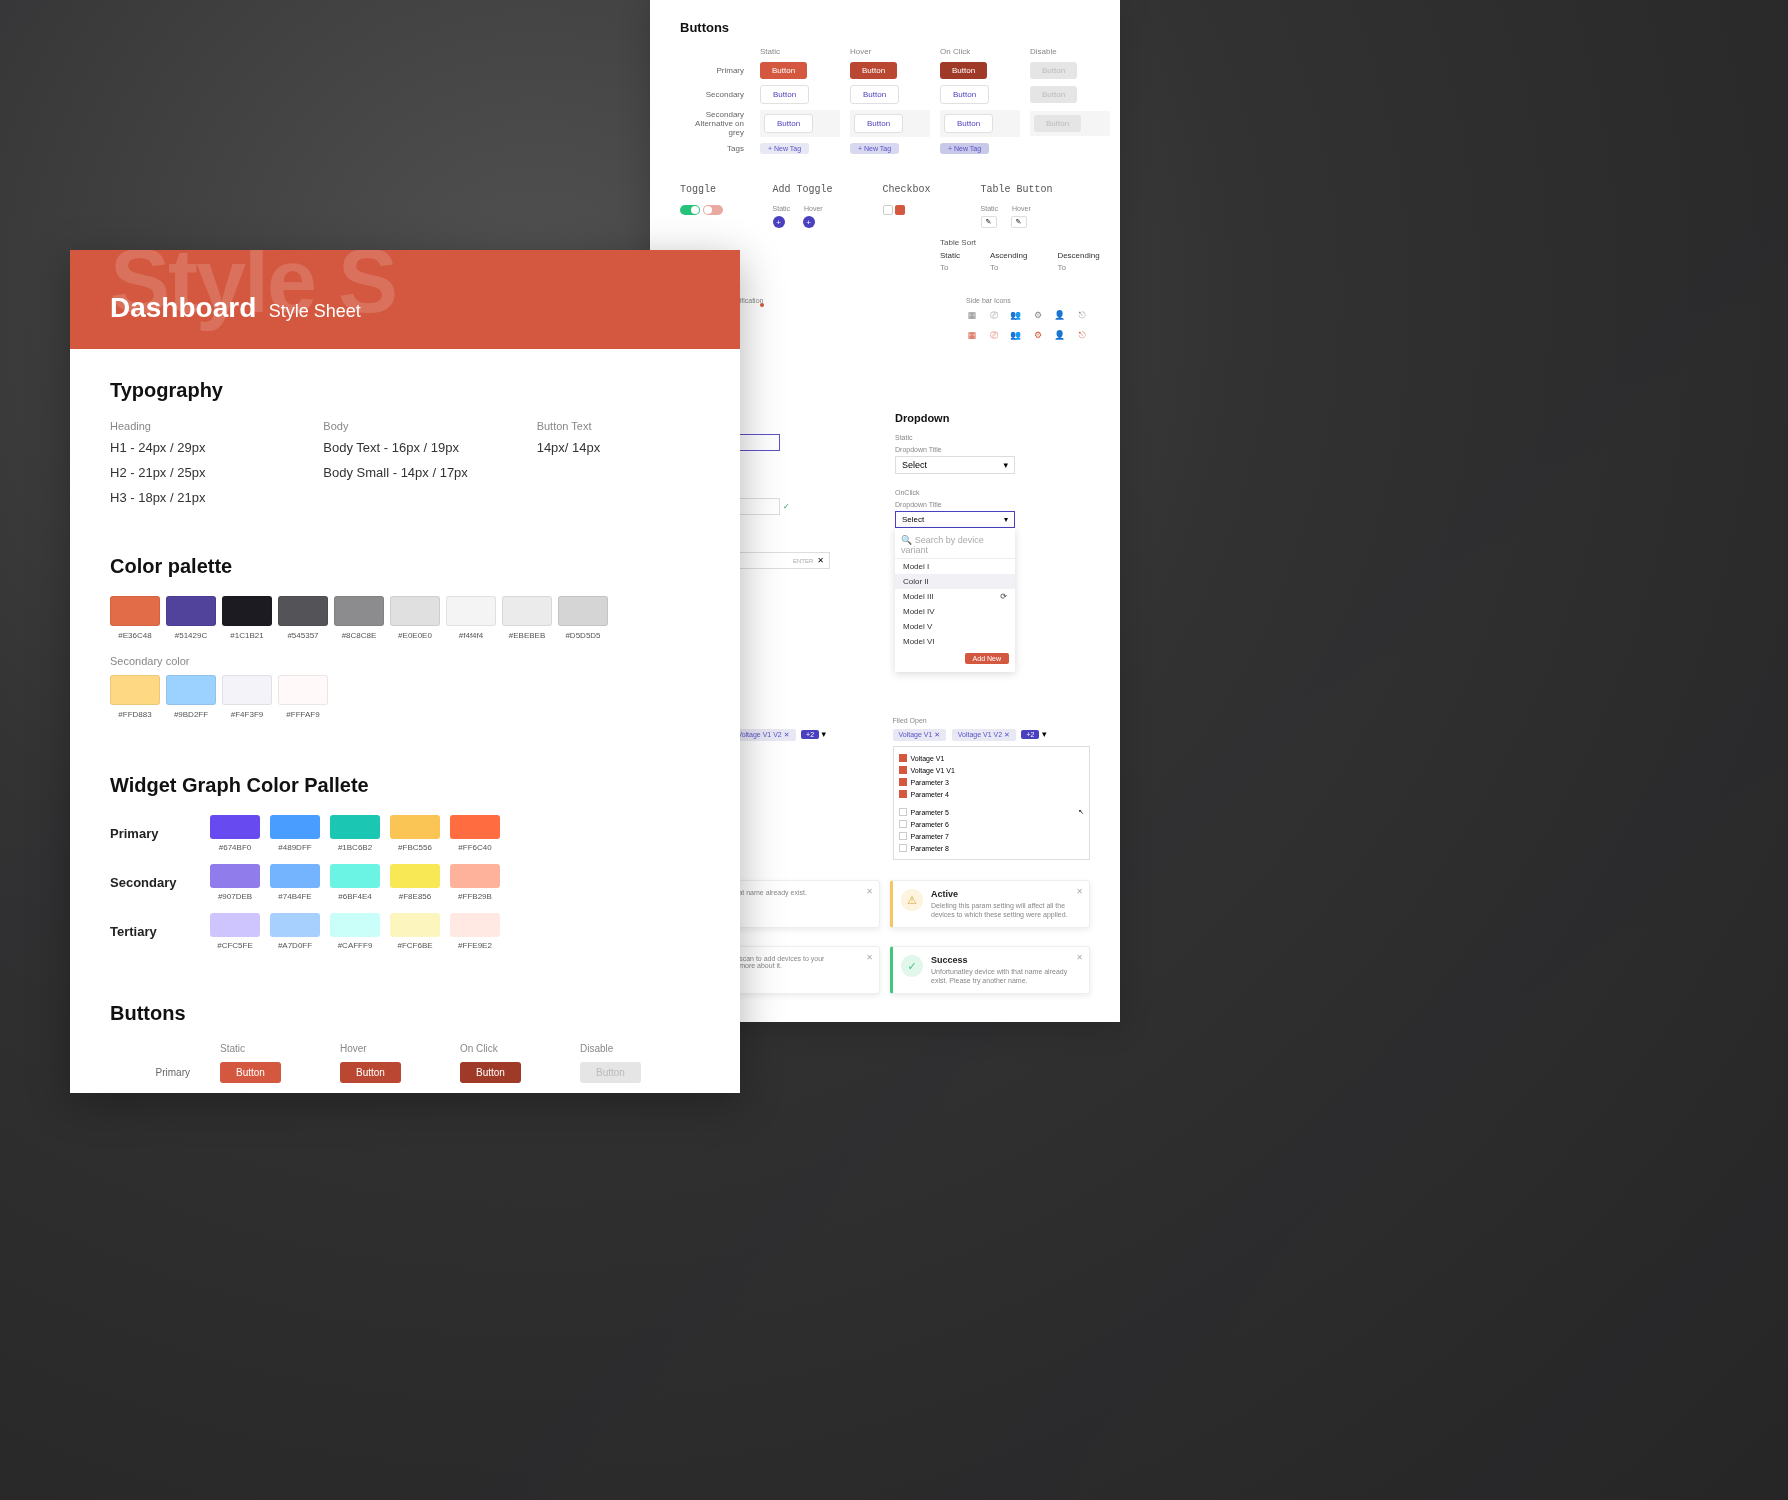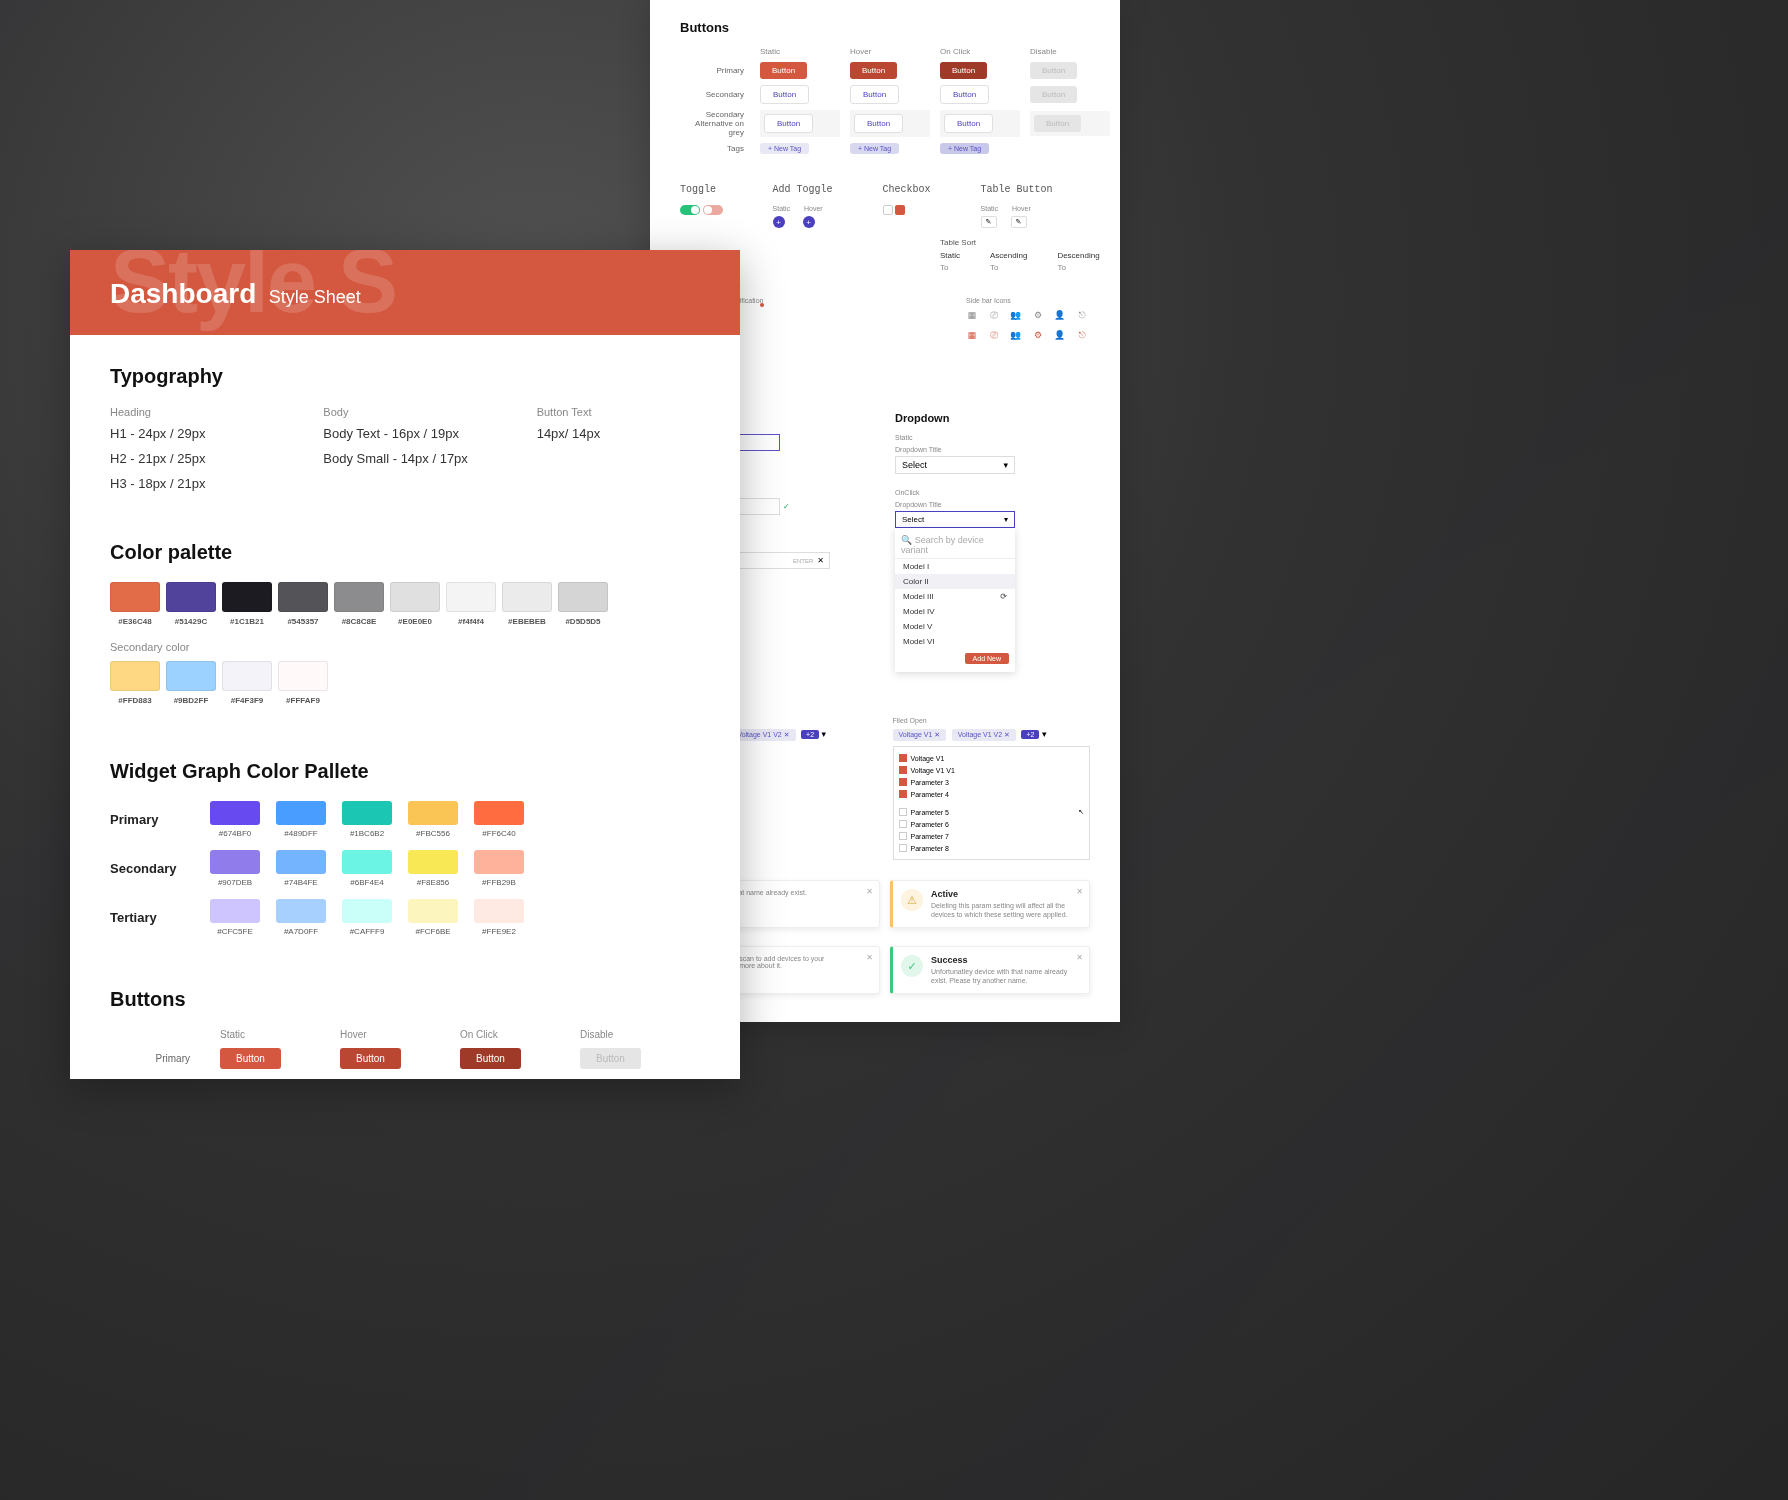--- a/index.html
+++ b/index.html
@@ -22,21 +22,21 @@
   left: 70px;
   top: 250px;
   width: 670px;
   background: #fff;
   z-index: 2;
   box-shadow: 0 10px 40px rgba(0,0,0,0.3);
 }
 .header-banner {
   background: #d3583f;
   color: #fff;
-  padding: 28px 40px 25px;
+  padding: 42px 40px 25px;
   position: relative;
   overflow: hidden;
 }
 .header-banner::before {
   content: 'Style S';
   position: absolute;
   font-size: 90px;
   font-weight: 900;
   opacity: 0.15;
   top: -20px;
@@ -46,26 +46,26 @@
 .header-title { font-size: 28px; font-weight: 700; position: relative; z-index: 1; display: inline; }
 .header-sub { font-size: 18px; font-weight: 400; margin-left: 8px; position: relative; z-index: 1; }
 .section { padding: 30px 40px 10px; }
 .section h2 { font-size: 20px; font-weight: 700; color: #111; margin-bottom: 18px; }
 .typo-col { flex: 1; }
 .label-sm { font-size: 11px; color: #888; margin-bottom: 8px; }
 .typo-val { font-size: 13px; color: #333; margin-bottom: 10px; }
 .font-family-row { display: flex; gap: 20px; align-items: baseline; margin-bottom: 20px; }
 .font-family-row .val { font-size: 13px; color: #333; }
 .swatch-row { display: flex; gap: 6px; flex-wrap: wrap; margin-bottom: 15px; }
-.swatch { width: 50px; text-align: center; font-weight: bold; }
+.swatch { width: 50px; text-align: center; }
 .swatch-color { width: 50px; height: 30px; border-radius: 3px; margin-bottom: 5px; border: 1px solid rgba(0,0,0,0.08); }
 .swatch-label { font-size: 8px; color: #555; }
 .graph-row { display: flex; align-items: center; gap: 20px; margin-bottom: 12px; }
 .graph-row-label { width: 80px; font-size: 13px; font-weight: 600; color: #222; }
-.graph-swatches { display: flex; gap: 16px; }
+.graph-swatches { display: flex; gap: 10px; }
 .gswatch { width: 50px; text-align: center; }
 .gswatch-color { width: 50px; height: 24px; border-radius: 3px; }
 .gswatch-label { font-size: 8px; color: #555; margin-top: 4px; }
 .btn-table { display: grid; grid-template-columns: 90px repeat(4, 100px); gap: 8px 20px; align-items: center; font-size: 11px; }
 .btn-table .hdr { color: #888; font-size: 10px; }
 .btn-table .row-label { color: #666; text-align: right; font-size: 10px; padding-right: 10px;}
 .btn { display: inline-block; padding: 5px 16px; border-radius: 3px; font-size: 10px; text-align: center; }
 .btn-primary { background: #d3583f; color: #fff; }
 .btn-primary-hover { background: #b94731; color: #fff; }
 .btn-primary-click { background: #a03a28; color: #fff; }

